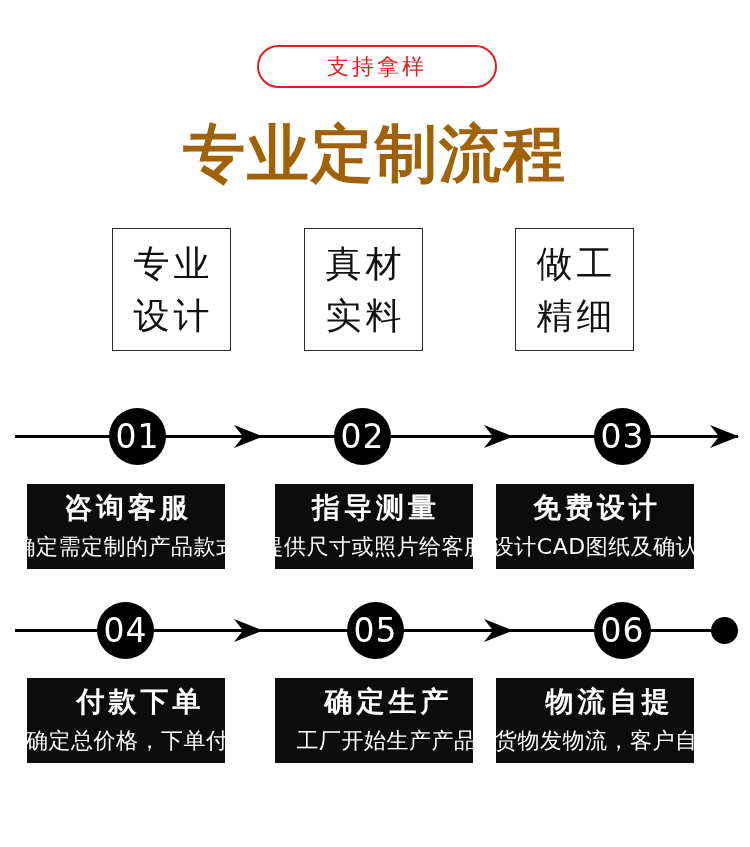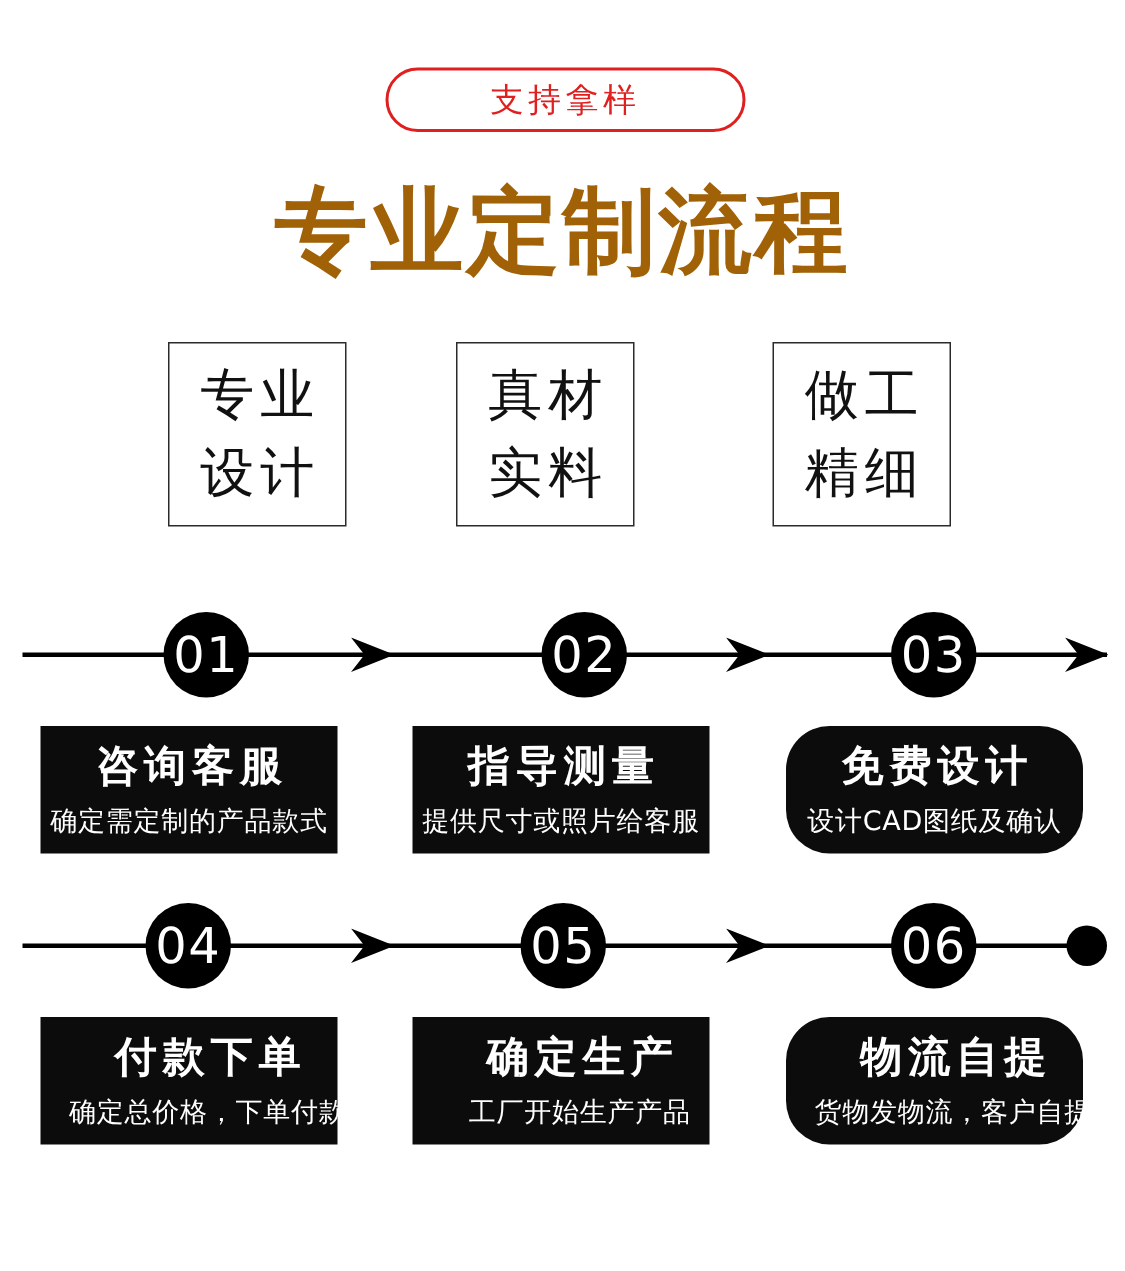--- a/index.html
+++ b/index.html
@@ -104,29 +104,29 @@
     padding-bottom: 2px;
   }
   .step-title {
     font-size: 28px;
     font-weight: 600;
     letter-spacing: 4px;
     text-indent: 4px;
     white-space: nowrap;
   }
   .step-desc {
-    font-size: 18px;
+    font-size: 22px;
     letter-spacing: 0.5px;
     white-space: nowrap;
   }
   .row1-box { top: 484px; align-items: center; }
   .row2-box { top: 678px; padding-left: 25px; }
   .box-col-1 { left: 27px; }
   .box-col-2 { left: 275px; }
-  .box-col-3 { left: 524px; border-radius: 29px; }
+  .box-col-3 { left: 496px; }
 </style>
 </head>
 <body>
 
 <div class="canvas">
 
   <div class="badge">支持拿样</div>
 
   <div class="title">专业定制流程</div>
 
@@ -139,21 +139,21 @@
     <span>精细</span>
   </div>
   <div class="feature-box feature-2">
     <span>真材</span>
     <span>实料</span>
   </div>
 
   <div class="pline pline-1"></div>
 
   <div class="num-circle" style="left:97px; top:408px;margin-left:12px;">01</div>
-  <div class="num-circle" style="left:361px; top:408px;">02</div>
+  <div class="num-circle" style="left:334px; top:408px;">02</div>
   <div class="num-circle" style="left:594px; top:408px;">03</div>
 
   <svg class="arrow" style="left:234px; top:425px;" viewBox="0 0 29 23">
       <polygon points="0,0 29,11.5 0,23 9,11.5" fill="#000"></polygon>
     </svg>
   <svg class="arrow" style="left:484px; top:425px;" viewBox="0 0 29 23">
       <polygon points="0,0 29,11.5 0,23 9,11.5" fill="#000"></polygon>
     </svg>
   <svg class="arrow" style="left:710px; top:425px;" viewBox="0 0 29 23">
       <polygon points="0,0 29,11.5 0,23 9,11.5" fill="#000"></polygon>

